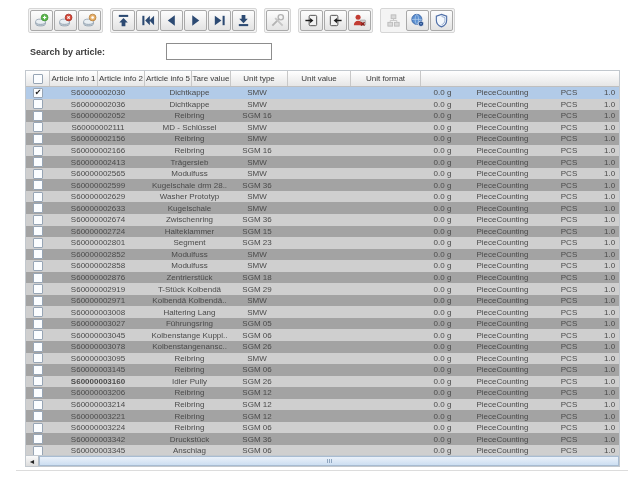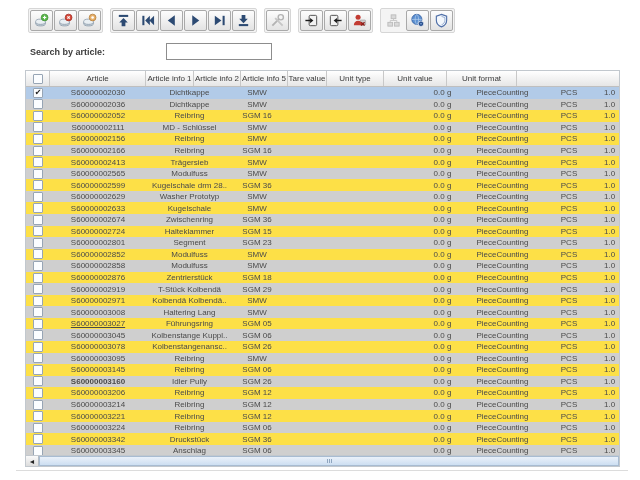--- a/index.html
+++ b/index.html
@@ -27,21 +27,21 @@
   .table{
     position:absolute;left:25px;top:70px;width:595px;height:397px;
     border:1px solid #c2c8ce;box-sizing:border-box;background:#fff;overflow:hidden;
   }
   .thead{display:flex;height:15px;background:linear-gradient(#ffffff,#e6e6e6);border-bottom:1px solid #bfbfbf;}
   .th{
     box-sizing:border-box;border-right:1px solid #c8c8c8;font-size:8px;color:#3a3a3a;
     display:flex;align-items:center;justify-content:center;white-space:nowrap;overflow:hidden;
   }
   .tbody{height:369px;overflow:hidden;}
-  .tr{display:flex;height:11.56px;align-items:center;background:#fde047;}
+  .tr{display:flex;height:11.56px;align-items:center;background:#a3a3a3;}
   .tr:nth-child(even){background:#cfcfcf;}
   .tr.sel{background:#b2cbe8;}
   .td{
     box-sizing:border-box;font-size:8px;color:#4a4a4a;text-align:center;
     white-space:nowrap;overflow:hidden;line-height:11px;
   }
   .cb{
     width:8px;height:8px;border:1px solid #97a5b5;background:#fbfdff;border-radius:1px;
     display:inline-flex;align-items:center;justify-content:center;font-size:8px;line-height:8px;color:#222;
   }
@@ -211,21 +211,20 @@
   </div>
 
 <div class="search-label">Search by article:</div>
 <input class="search-input" type="text" value="" style="">
 
 <div class="table">
   <div class="thead">
       <div class="th" style="width: 24px;">
         <span class="cb"></span>
       </div>
-      <div class="th" style="width: 96px;">Article</div>
       <div class="th" style="width: 48px;">Article info 1</div>
       <div class="th" style="width: 47px;">Article info 2</div>
       <div class="th" style="width: 47px;">Article info 5</div>
       <div class="th" style="width: 39px;">Tare value</div>
       <div class="th" style="width: 57px;">Unit type</div>
       <div class="th" style="width: 63px;">Unit value</div>
       <div class="th" style="width: 70px;">Unit format</div>
       <div class="th" style="width: 15px; border-right: none;"></div>
     </div>
   <div class="tbody">
@@ -526,21 +525,21 @@
         <div class="td" style="width: 39px;"></div>
         <div class="td" style="width: 57px;">0.0 g</div>
         <div class="td" style="width: 63px;">PieceCounting</div>
         <div class="td" style="width: 70px;">PCS</div>
         <div class="td">1.0</div>
       </div>
       <div class="tr">
         <div class="td cbcell" style="width: 24px;">
           <span class="cb"></span>
         </div>
-        <div class="td" style="width: 96px; text-decoration: underline;">S60000003027</div>
+        <div class="td" style="width: 96px;">S60000003027</div>
         <div class="td" style="width: 87px;">Führungsring</div>
         <div class="td" style="width: 48px;">SGM 05</div>
         <div class="td" style="width: 47px;"></div>
         <div class="td" style="width: 47px;"></div>
         <div class="td" style="width: 39px;"></div>
         <div class="td" style="width: 57px;">0.0 g</div>
         <div class="td" style="width: 63px;">PieceCounting</div>
         <div class="td" style="width: 70px;">PCS</div>
         <div class="td">1.0</div>
       </div>

